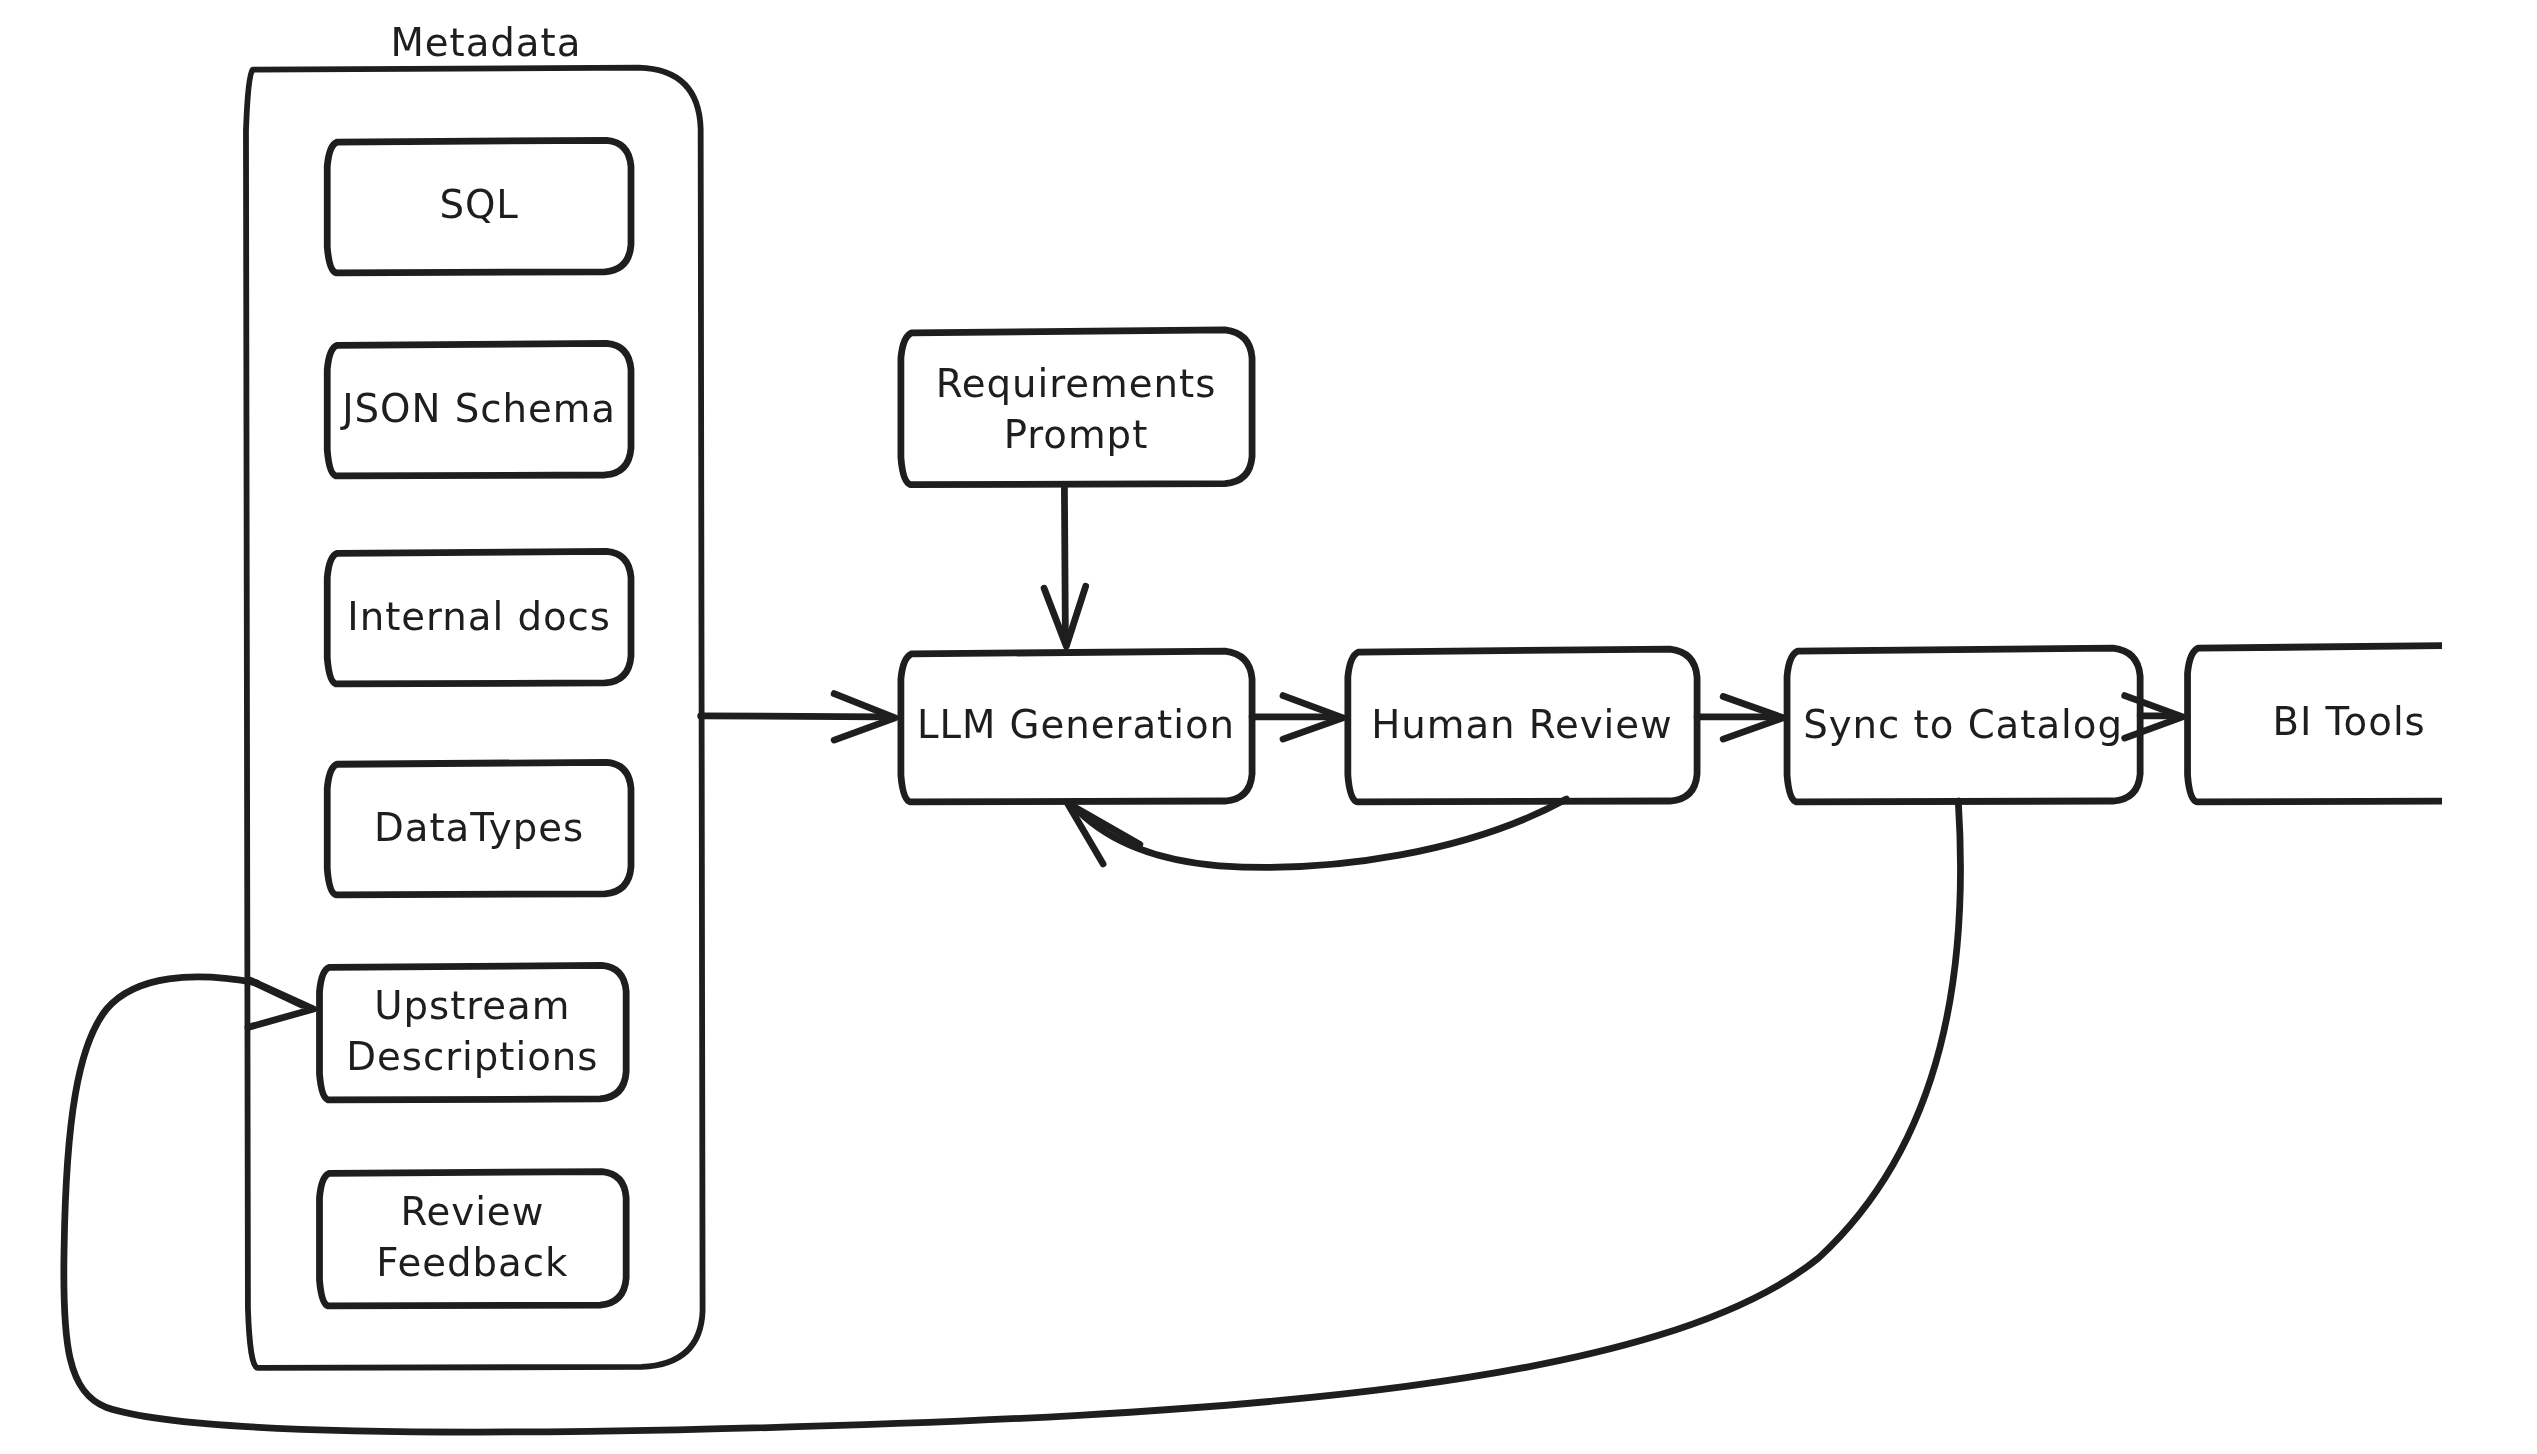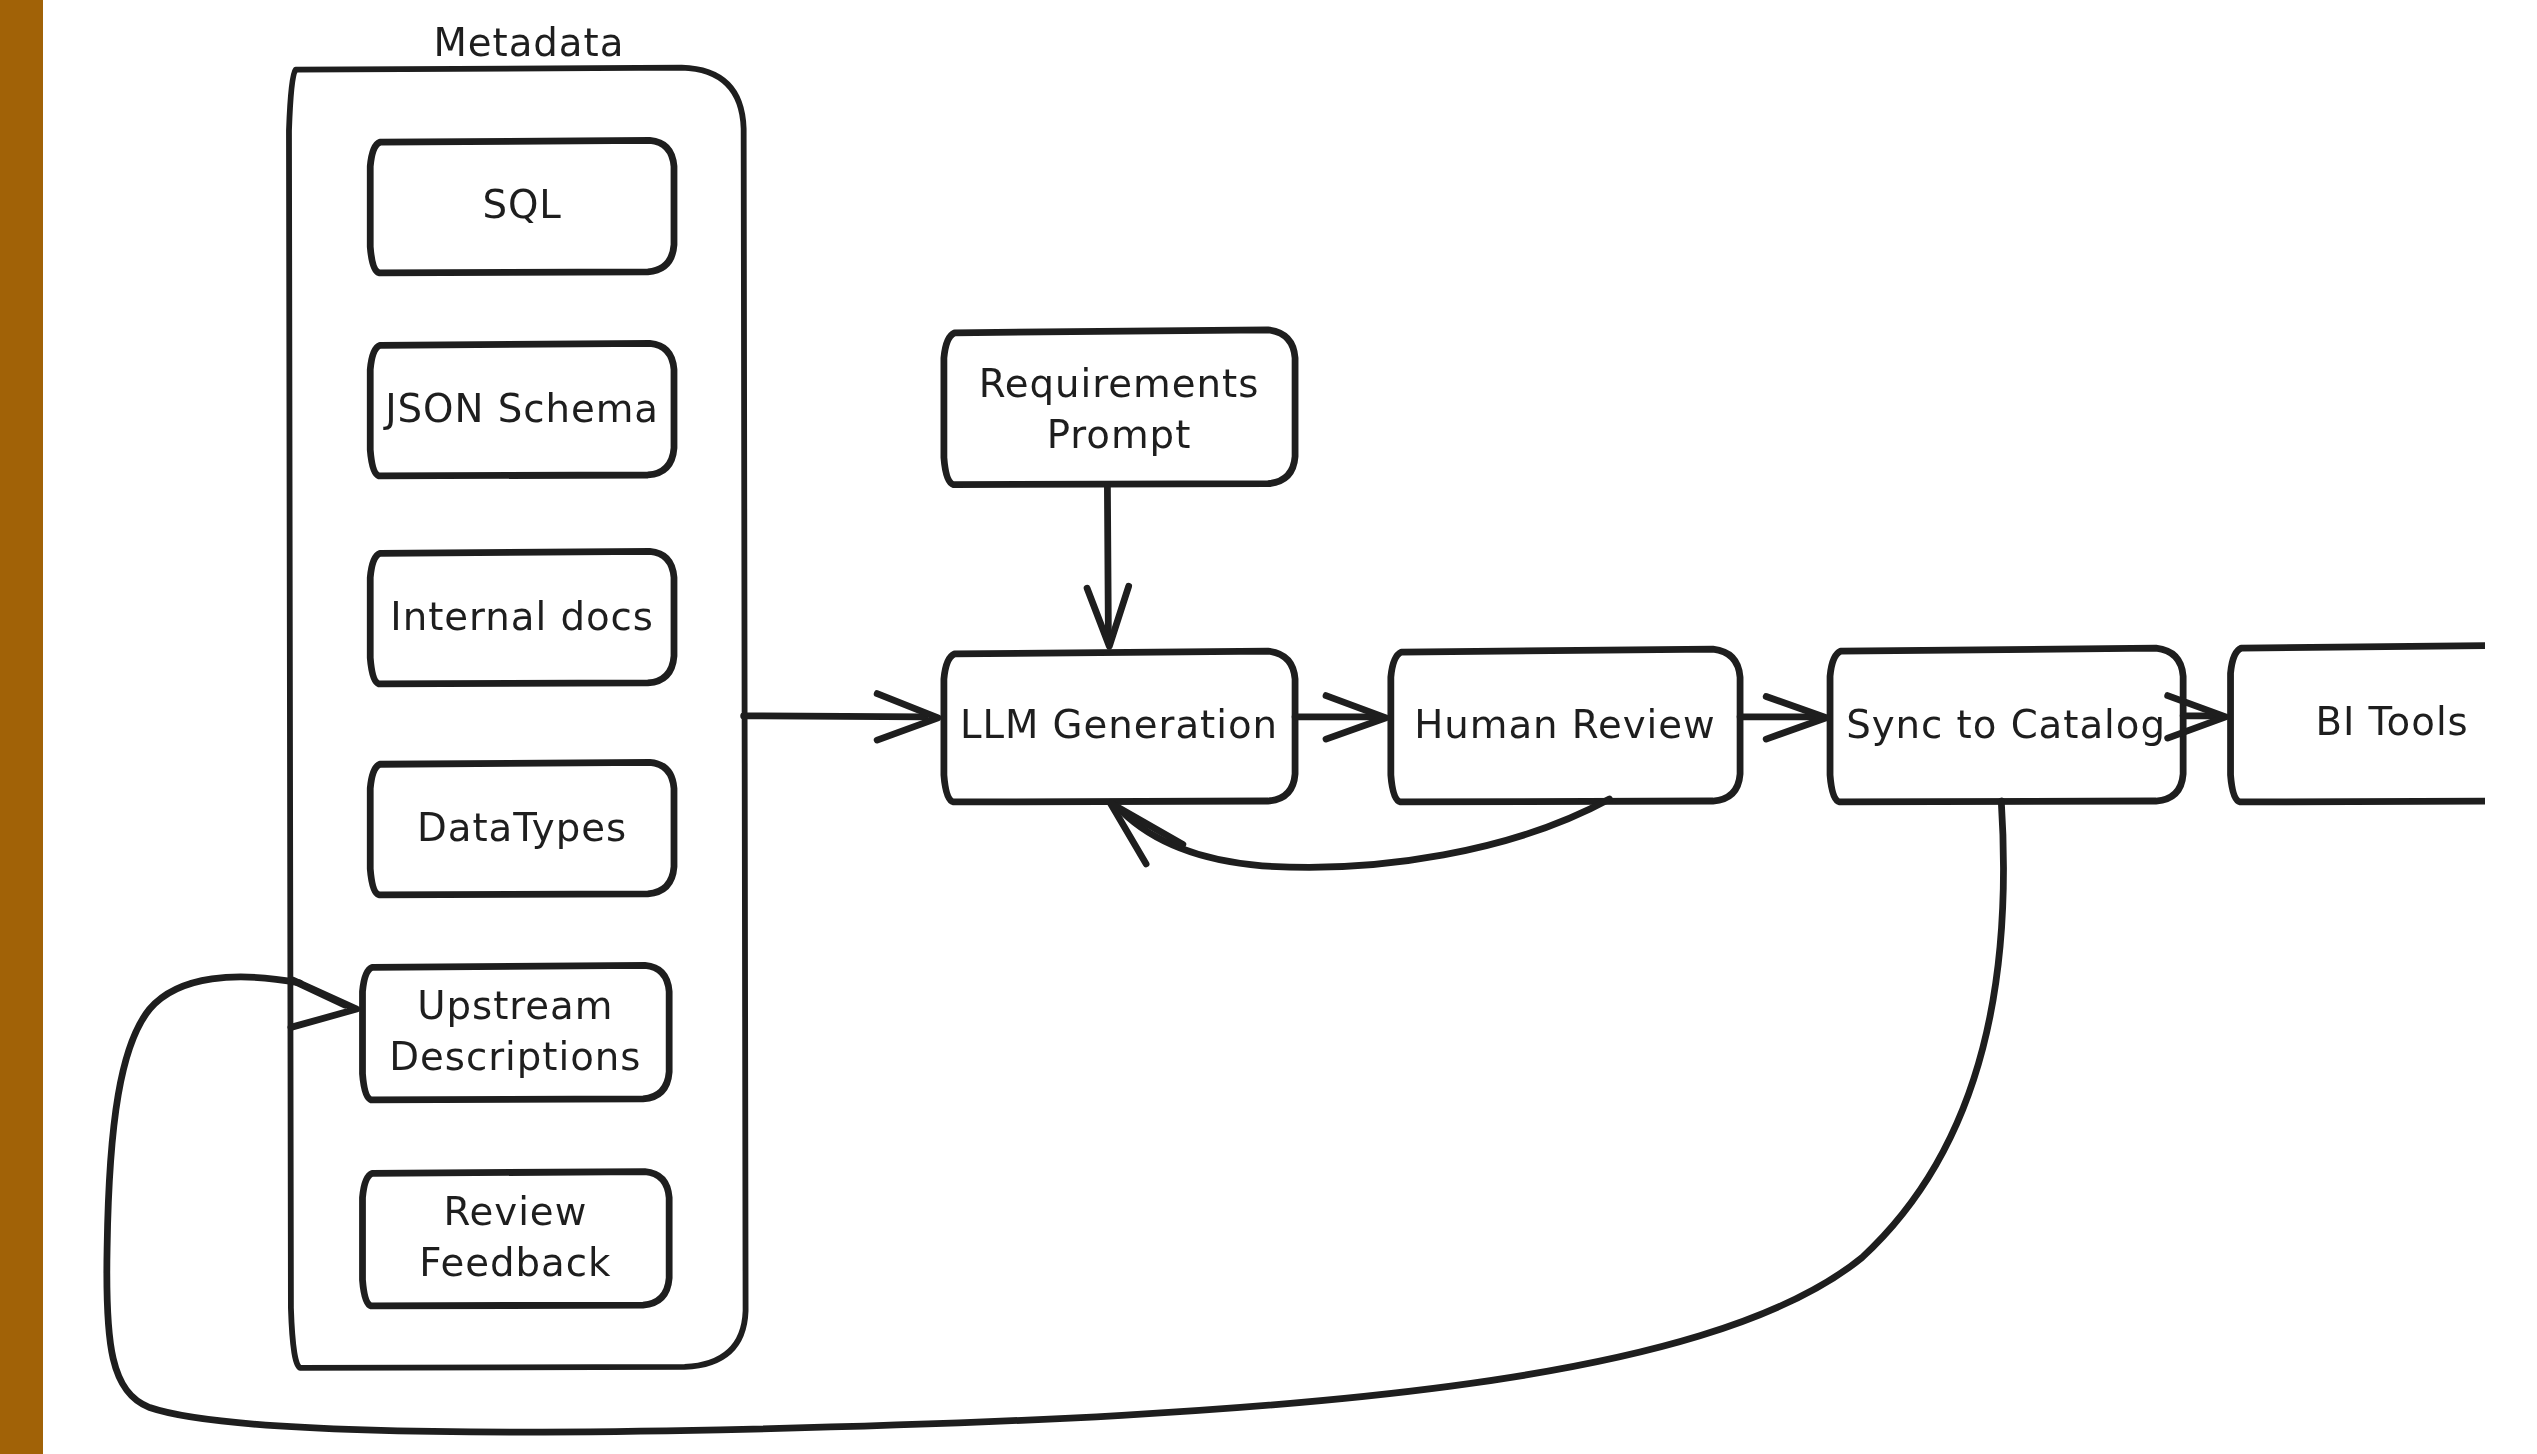--- a/index.html
+++ b/index.html
@@ -4,23 +4,22 @@
 <style>
   html, body {
     margin: 0;
     padding: 0;
     background: #ffffff;
   }
   #canvas-wrap {
     position: relative;
     width: 2442px;
     height: 1454px;
-    background: #a16207;
+    background: #14b8a6;
     overflow: hidden;
-    padding-left: 43px;
   }
   svg.diagram {
     display: block;
     width: 2538px;
     height: 1454px;
     background: #ffffff;
   }
   .node-rect {
     fill: #ffffff;
     stroke: #1e1e1e;

